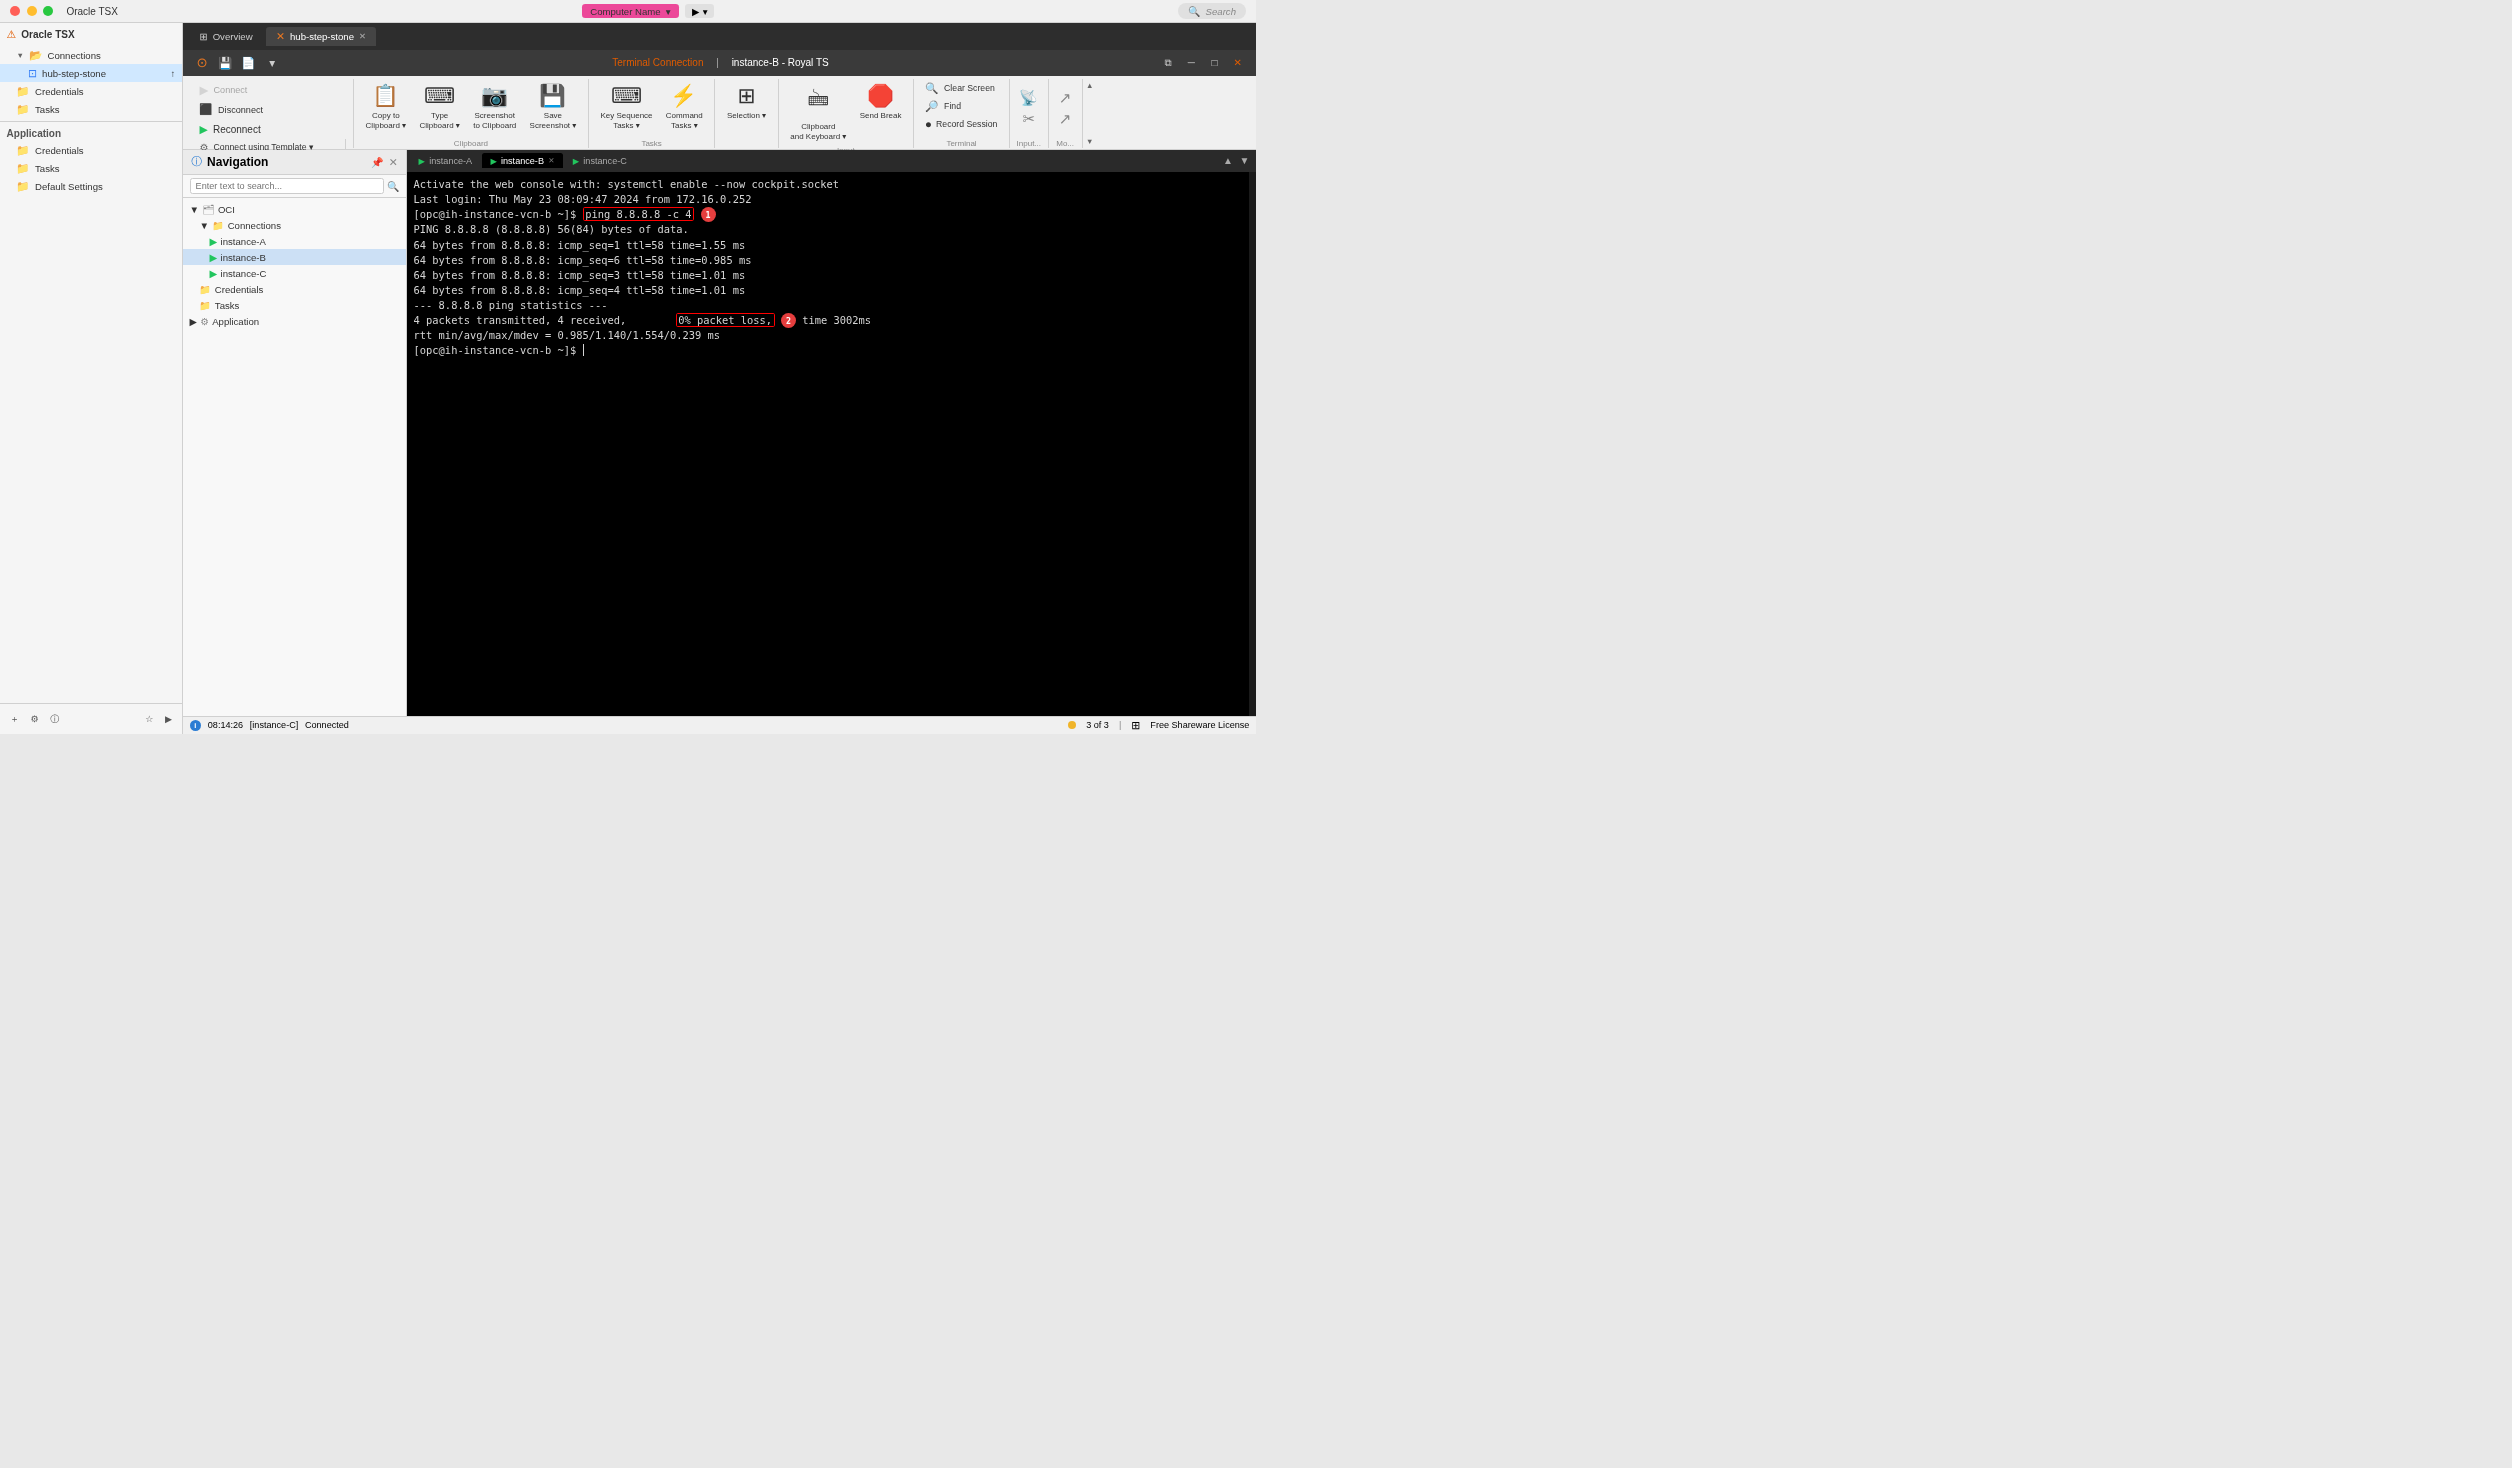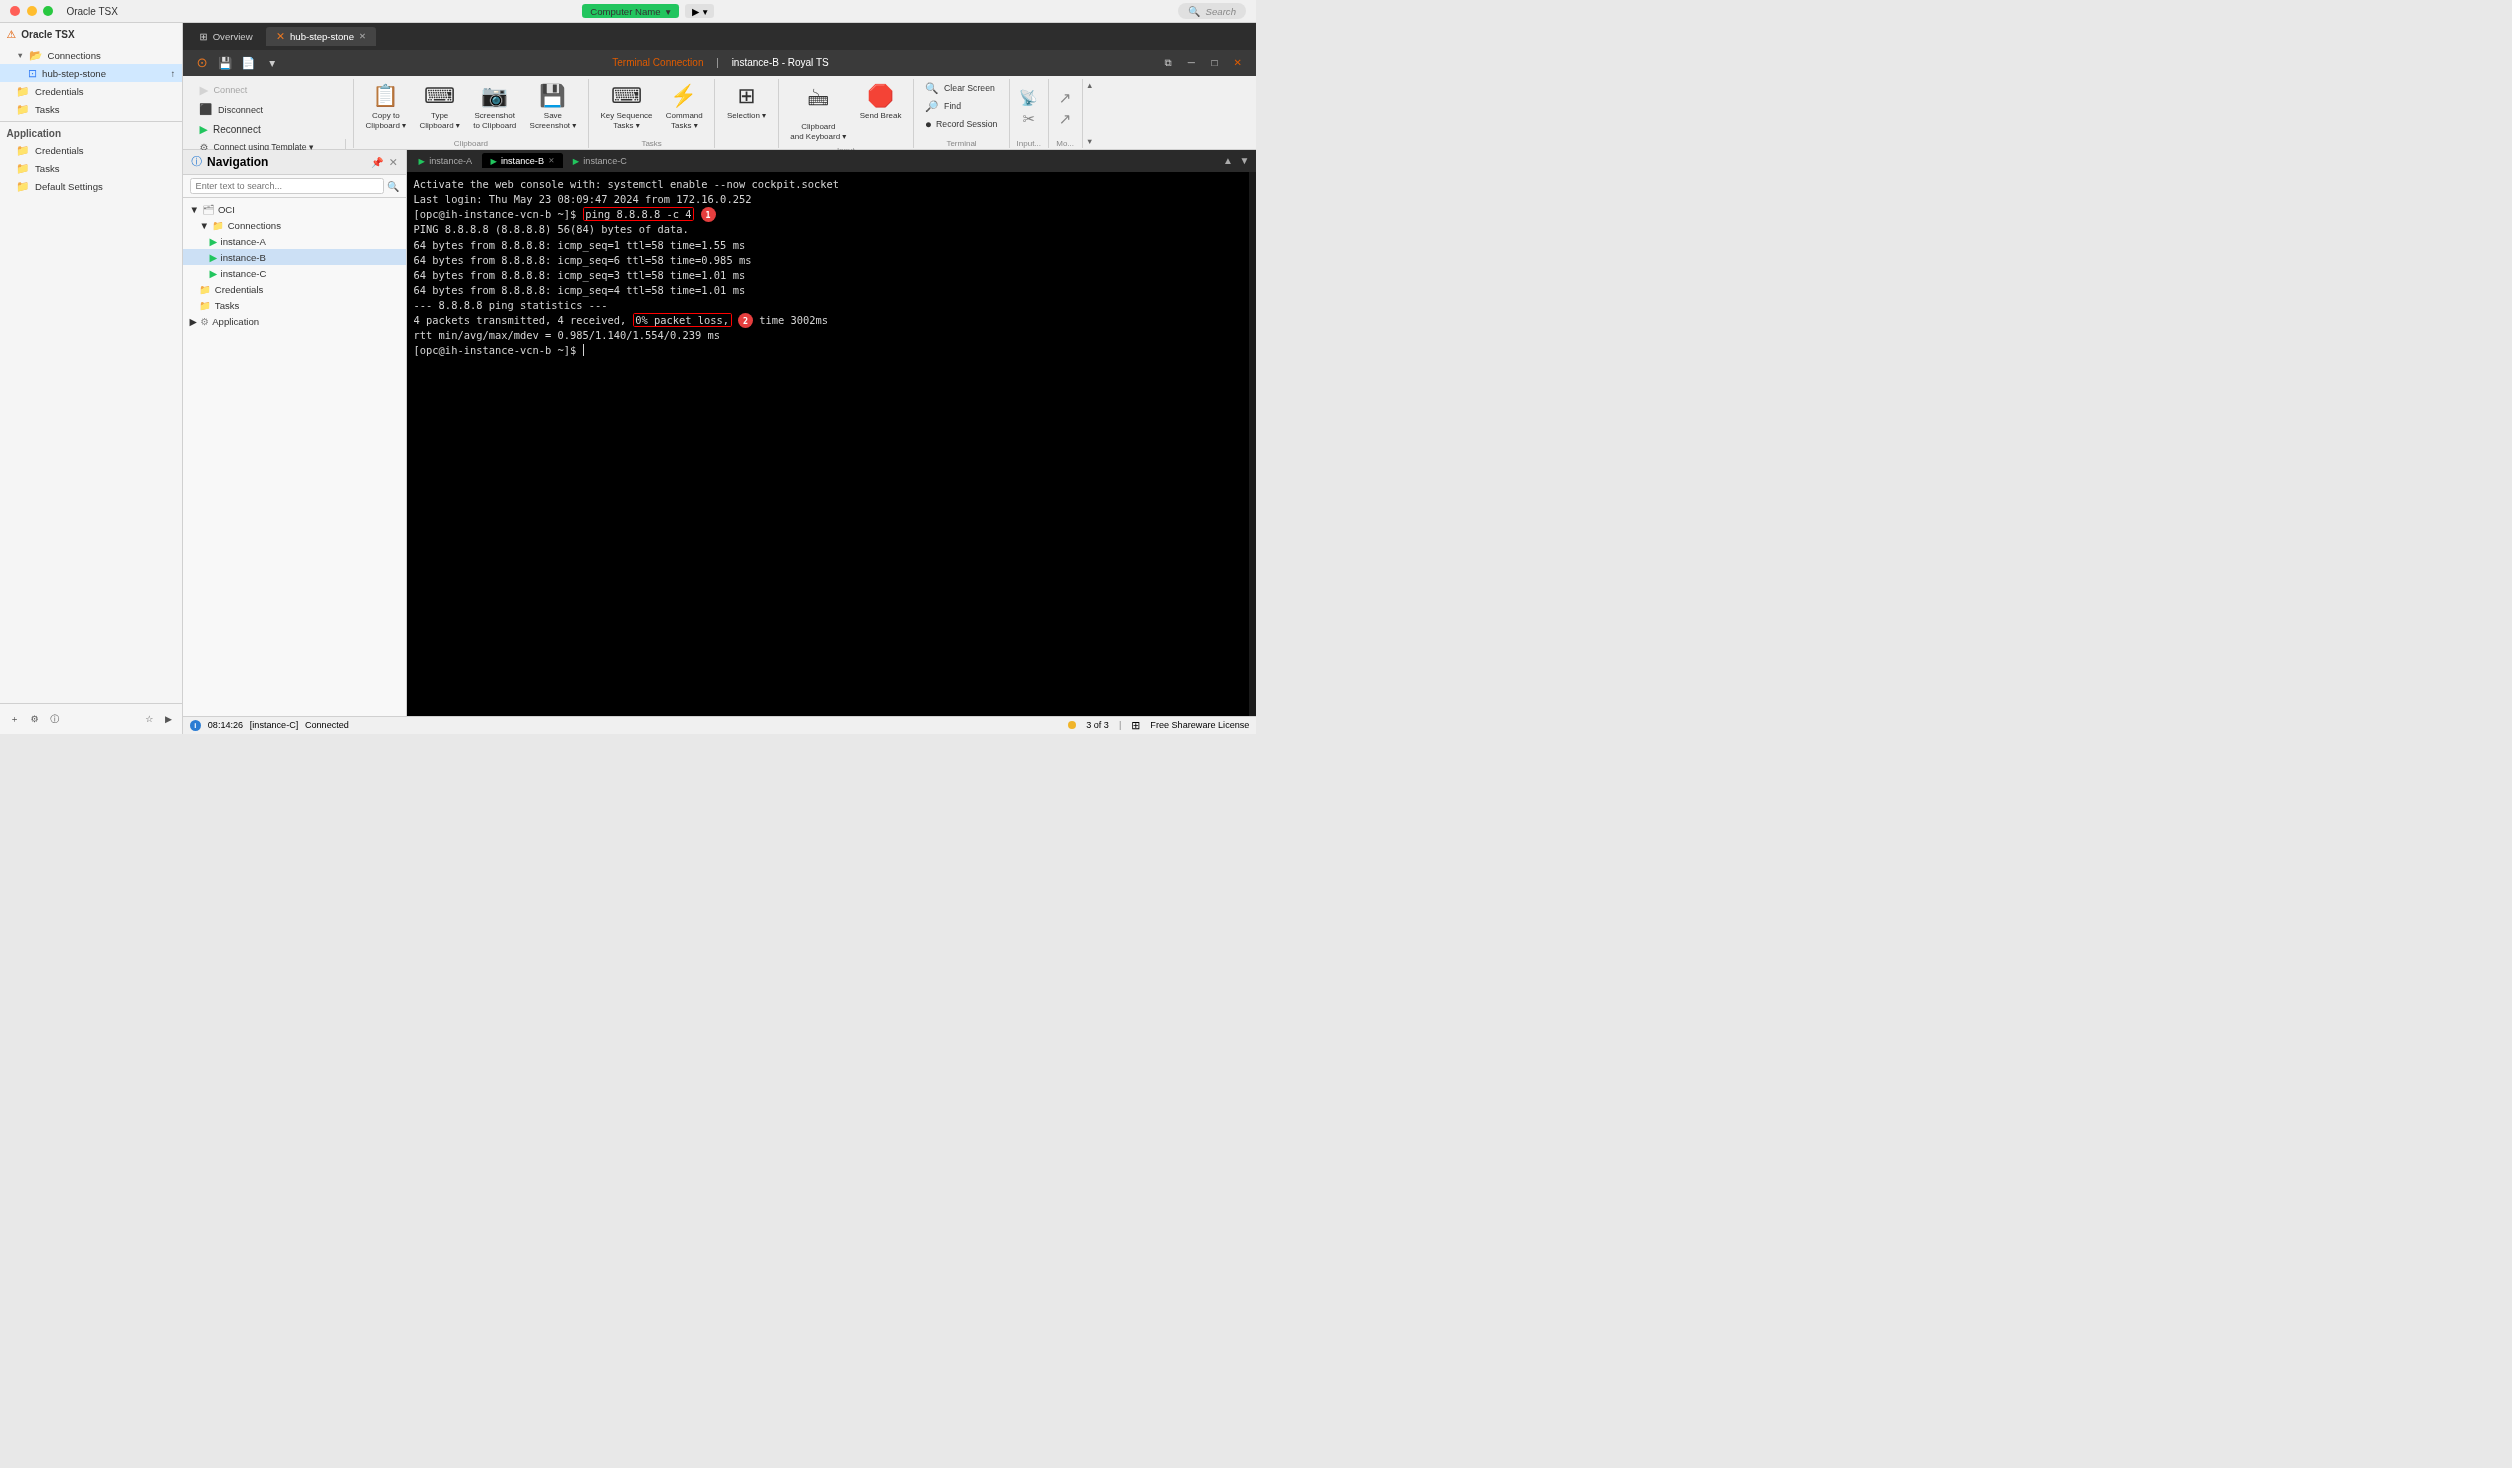--- a/index.html
+++ b/index.html
@@ -362,21 +362,21 @@
 <body>
 
 <div class="mac-titlebar">
   <div class="mac-btn mac-close"></div>
   <div class="mac-btn mac-min"></div>
   <div class="mac-btn mac-max"></div>
   <div class="mac-app-menu">
     <span>Oracle TSX</span>
   </div>
   <div style="flex:1; display:flex; align-items:center; justify-content:center; gap:6.6px;">
-    <div style="display:flex; align-items:center; gap:5px; background:#22c55e; border-radius:3.3px; padding:1.7px 8.3px; font-size:9.6px; color:#333;">
+    <div style="display:flex; align-items:center; gap:5px; background:#ec4899; border-radius:3.3px; padding:1.7px 8.3px; font-size:9.6px; color:#333;">
       <span>Computer Name</span>
       <span>▾</span>
     </div>
     <div style="display:flex; align-items:center; gap:3.3px; background:#e0e0e0; border-radius:3.3px; padding:1.7px 6.6px; font-size:9.6px;">
       <span>▶</span>
       <span>▾</span>
     </div>
   </div>
   <div style="display:flex; align-items:center; gap:5px; background:#e0e0e0; border-radius:10px; padding:2.5px 10px;">
     <span style="color:#888; font-size:10px;">🔍</span>
@@ -705,21 +705,21 @@
             <pre>Activate the web console with: systemctl enable --now cockpit.socket
 </pre>
             <pre>Last login: Thu May 23 08:09:47 2024 from 172.16.0.252</pre>
             <pre>[opc@ih-instance-vcn-b ~]$ <span style="border: 1.7px solid red; border-radius:1.7px; padding:0 1.7px;">ping 8.8.8.8 -c 4</span> <span style="display:inline-flex; align-items:center; justify-content:center; width:15px; height:15px; background:#e53e3e; color:#fff; border-radius:50%; font-size:8.3px; font-weight:bold; vertical-align:middle;">1</span></pre>
             <pre>PING 8.8.8.8 (8.8.8.8) 56(84) bytes of data.</pre>
             <pre>64 bytes from 8.8.8.8: icmp_seq=1 ttl=58 time=1.55 ms</pre>
             <pre>64 bytes from 8.8.8.8: icmp_seq=6 ttl=58 time=0.985 ms</pre>
             <pre>64 bytes from 8.8.8.8: icmp_seq=3 ttl=58 time=1.01 ms</pre>
             <pre>64 bytes from 8.8.8.8: icmp_seq=4 ttl=58 time=1.01 ms</pre>
             <pre>--- 8.8.8.8 ping statistics ---</pre>
-            <pre>4 packets transmitted, 4 received, <span style="border: 1.7px solid red; border-radius:1.7px; padding:0 1.7px;">0% packet loss,</span> <span style="display:inline-flex; align-items:center; justify-content:center; width:15px; height:15px; background:#e53e3e; color:#fff; border-radius:50%; font-size:8.3px; font-weight:bold; vertical-align:middle;">2</span> time 3002ms</pre>
+            <pre>4 packets transmitted, 4 received, <span style="border: 1.7px solid red; border-radius:1.7px; padding:0 1.7px;margin-left:43px;">0% packet loss,</span> <span style="display:inline-flex; align-items:center; justify-content:center; width:15px; height:15px; background:#e53e3e; color:#fff; border-radius:50%; font-size:8.3px; font-weight:bold; vertical-align:middle;">2</span> time 3002ms</pre>
             <pre>rtt min/avg/max/mdev = 0.985/1.140/1.554/0.239 ms</pre>
             <pre>[opc@ih-instance-vcn-b ~]$ <span style="border-left: 1.7px solid #d4d4d4; margin-left:0.8px;">&nbsp;</span></pre>
           </div>
           <div class="scroll-bar-right"></div>
         </div>
       </div>
     </div>
 
     <div class="status-bar">
       <span class="info-icon">i</span>

